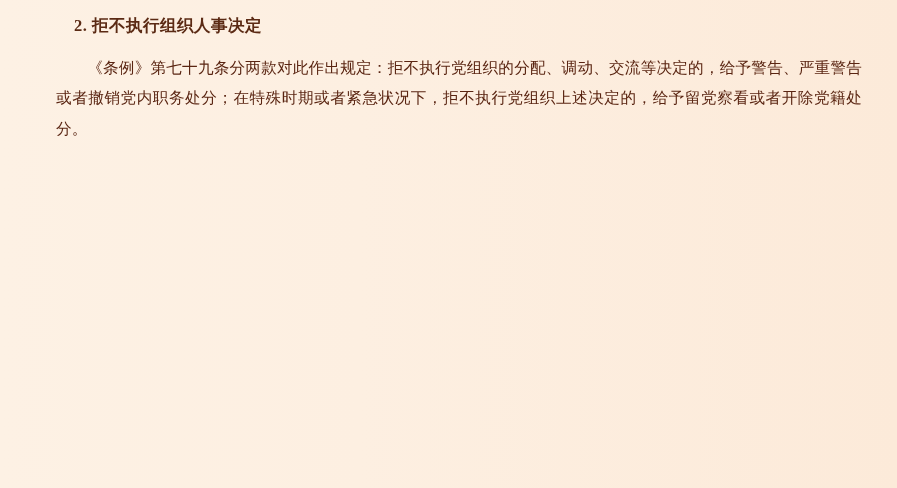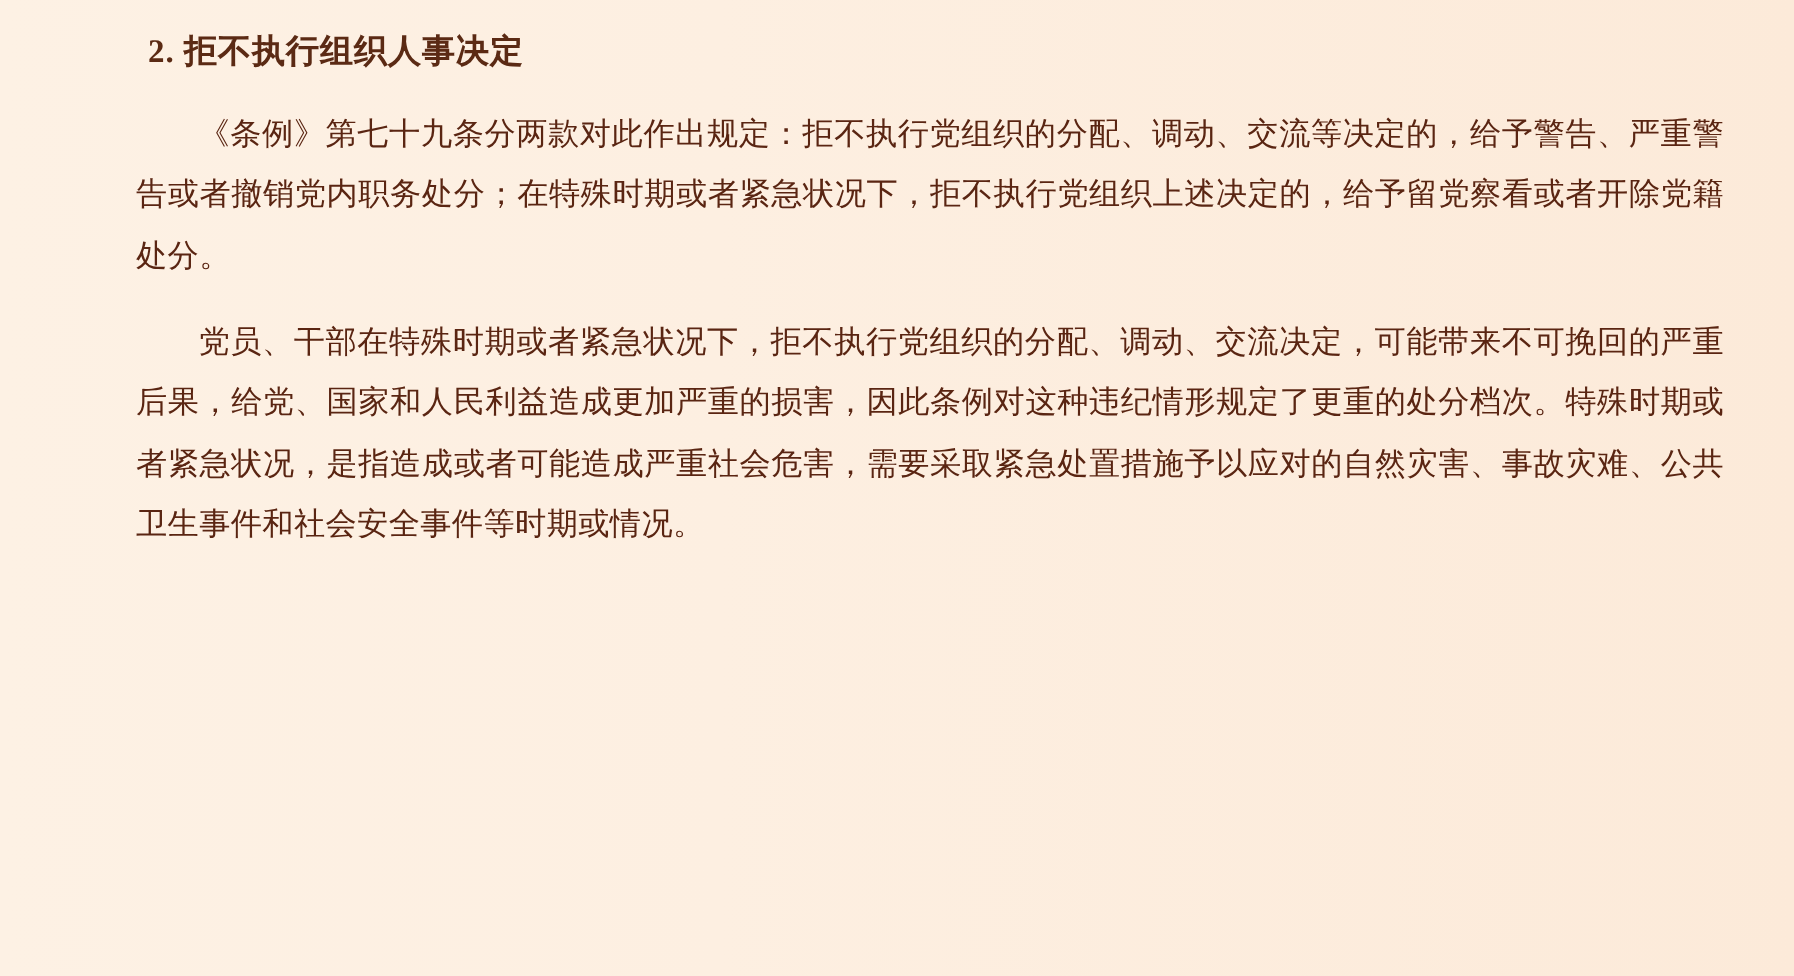--- a/index.html
+++ b/index.html
@@ -27,29 +27,28 @@
     font-weight: bold;
     color: #5b2a14;
     letter-spacing: 0.5px;
     margin: 0 0 14px 18px;
     line-height: 1.5;
   }
   .para {
     font-size: 15.6px;
     line-height: 1.95;
     color: #5a2512;
-    margin: 0 0 13px 12px;
+    margin: 0 0 13px 0;
     text-indent: 2em;
     text-align: justify;
     letter-spacing: 0.2px;
   }
   .para:last-child {
     margin-bottom: 0;
   }
 </style>
 </head>
 <body>
 
 <div class="page">
   <h2 class="doc-heading">2. 拒不执行组织人事决定</h2>
   <p class="para">《条例》第七十九条分两款对此作出规定：拒不执行党组织的分配、调动、交流等决定的，给予警告、严重警告或者撤销党内职务处分；在特殊时期或者紧急状况下，拒不执行党组织上述决定的，给予留党察看或者开除党籍处分。</p>
-  <p class="para">党员、干部在特殊时期或者紧急状况下，拒不执行党组织的分配、调动、交流决定，可能带来不可挽回的严重后果，给党、国家和人民利益造成更加严重的损害，因此条例对这种违纪情形规定了更重的处分档次。特殊时期或者紧急状况，是指造成或者可能造成严重社会危害，需要采取紧急处置措施予以应对的自然灾害、事故灾难、公共卫生事件和社会安全事件等时期或情况。</p>
 </div>
 
 </body></html>

